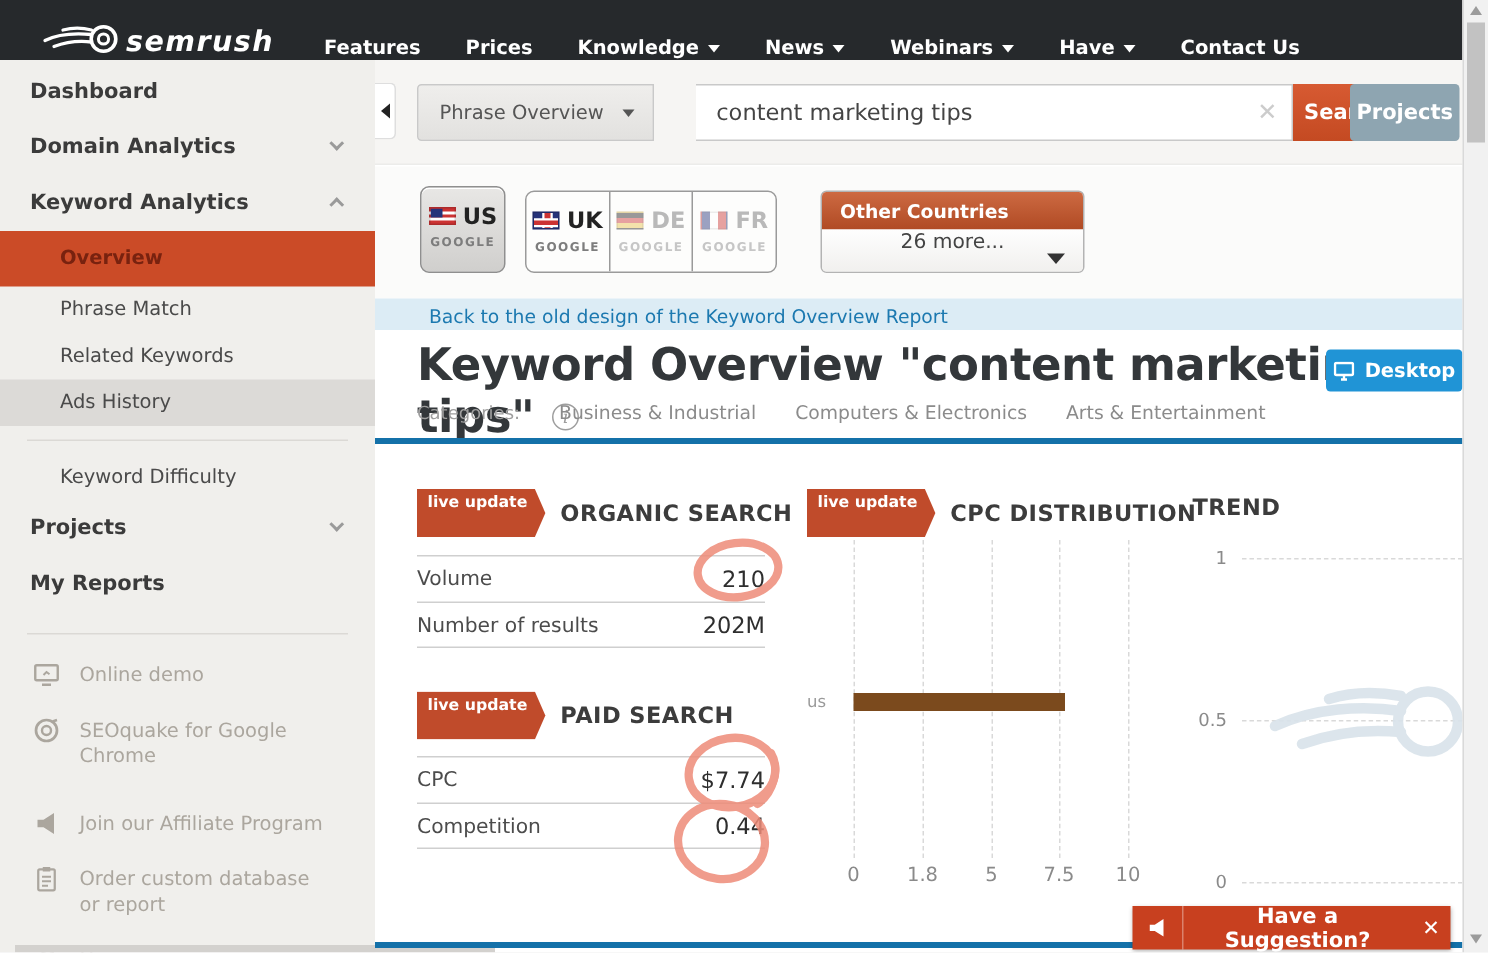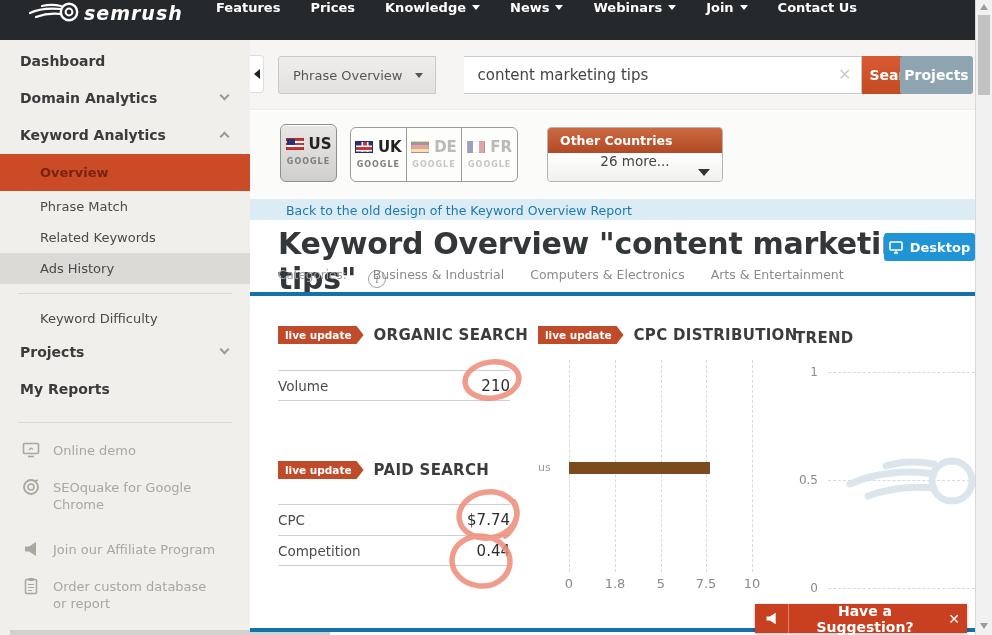--- a/index.html
+++ b/index.html
@@ -1,20 +1,20 @@
 <!DOCTYPE html>
 <html><head>
 <meta charset="utf-8">
 <style>
   * { box-sizing: border-box; margin: 0; padding: 0; }
   body { margin:0; background:#e9e9e9; font-family:"DejaVu Sans","Liberation Sans",sans-serif; }
   #app { position:relative; width:992px; height:635px; background:#fff; overflow:hidden; }
 
   
-  .topnav { position:absolute; left:0; top:0; width:975px; height:40px; background:#26292c; display:flex; align-items:flex-start; }
+  .topnav { position:absolute; left:0; top:0; width:975px; height:40px; background:#26292c; display:flex; align-items:flex-end; }
   .logo { display:flex; align-items:center; margin-left:28px; margin-right:24px; }
   .nav-items { display:flex; align-items:center; gap:30px; margin-left:6px; }
   .nav-item { color:#fff; font-size:13px; font-weight:bold; display:flex; align-items:center; gap:6px; cursor:pointer; white-space:nowrap; }
   .caret-dn { width:0; height:0; border-left:4px solid transparent; border-right:4px solid transparent; border-top:5px solid #fff; }
 
   
   .scrollbar { position:absolute; left:975px; top:0; width:17px; height:635px; background:#f1f1f1; border-left:1px solid #d9d9d9; }
   .sb-up { position:absolute; top:4px; left:4px; width:0; height:0; border-left:4px solid transparent; border-right:4px solid transparent; border-bottom:6px solid #9b9b9b; }
   .sb-thumb { position:absolute; top:15px; left:2px; width:12px; height:80px; background:#c2c2c2; }
   .sb-down { position:absolute; bottom:6px; left:4px; width:0; height:0; border-left:4px solid transparent; border-right:4px solid transparent; border-top:6px solid #9b9b9b; }
@@ -82,21 +82,21 @@
   .desktop-btn { position:absolute; left:606px; top:7px; width:91px; height:28px; background:#2094d6; border:none; border-radius:3px; color:#fff; font-weight:bold; font-size:13px; display:flex; align-items:center; justify-content:center; gap:7px; cursor:pointer; font-family:inherit; }
   .cats { position:absolute; left:278px; top:267px; display:flex; gap:26px; align-items:baseline; }
   .cats .clabel { font-size:12px; color:#9f9f9f; }
   .cats .cat { font-size:12.5px; color:#8b8b8b; cursor:pointer; }
 
   
   .hr-blue-top { position:absolute; left:250px; top:292px; width:725px; height:4px; background:#1471a9; }
   .hr-blue-bottom { position:absolute; left:250px; top:628px; width:725px; height:4px; background:#1471a9; }
   .report { position:absolute; left:250px; top:296px; width:725px; height:332px; background:#fff; overflow:hidden; }
   .badge-row { position:absolute; display:flex; align-items:center; gap:10px; }
-  .live-badge { background:#c04b2b; color:#fff; font-size:10.5px; font-weight:bold; padding:3px 12px 3px 7px; clip-path:polygon(0 0,calc(100% - 7px) 0,100% 50%,calc(100% - 7px) 100%,0 100%); }
+  .live-badge { background:#c04b2b; color:#fff; font-size:10.5px; font-weight:bold; padding:3px 12px 17px 7px; clip-path:polygon(0 0,calc(100% - 7px) 0,100% 50%,calc(100% - 7px) 100%,0 100%); }
   .p-title { font-size:15px; font-weight:bold; color:#3c3c3c; letter-spacing:.3px; }
   .kv-table { position:absolute; width:232px; }
   .kv-row { height:31px; display:flex; align-items:center; justify-content:space-between; border-top:1px solid #cfcfcf; }
   .kv-row:last-child { border-bottom:1px solid #cfcfcf; }
   .kv-label { font-size:13.5px; color:#4c4c4c; }
   .kv-value { font-size:15px; color:#2e2e2e; }
 
   
   .grid-v { position:absolute; top:64px; height:212px; border-left:1px dashed #d9d9d9; width:0; }
   .cpc-bar { position:absolute; left:319px; top:166px; height:12px; background:#7b4a1d; }
@@ -149,21 +149,21 @@
         </div>
       <div class="nav-item">
           <span>News</span>
           <i class="caret-dn"></i>
         </div>
       <div class="nav-item">
           <span>Webinars</span>
           <i class="caret-dn"></i>
         </div>
       <div class="nav-item">
-          <span>Join</span>
+          <span>Have</span>
           <i class="caret-dn"></i>
         </div>
       <div class="nav-item">
           <span>Contact Us</span>
         </div>
     </nav>
   </header>
 
   <aside class="sidebar">
     <div class="s-main">Dashboard</div>
@@ -302,20 +302,24 @@
   <section class="report">
 
     <div class="badge-row" style="left:28px; top:30px;">
       <span class="live-badge">live update</span>
       <span class="p-title">ORGANIC SEARCH</span>
     </div>
     <div class="kv-table" style="left:28px; top:74px;">
       <div class="kv-row">
         <span class="kv-label">Volume</span>
         <span class="kv-value">210</span>
+      </div>
+      <div class="kv-row">
+        <span class="kv-label">Number of results</span>
+        <span class="kv-value">202M</span>
       </div>
     </div>
 
     <div class="badge-row" style="left:28px; top:165px;">
       <span class="live-badge">live update</span>
       <span class="p-title">PAID SEARCH</span>
     </div>
     <div class="kv-table" style="left:28px; top:208px;">
       <div class="kv-row">
         <span class="kv-label">CPC</span>

